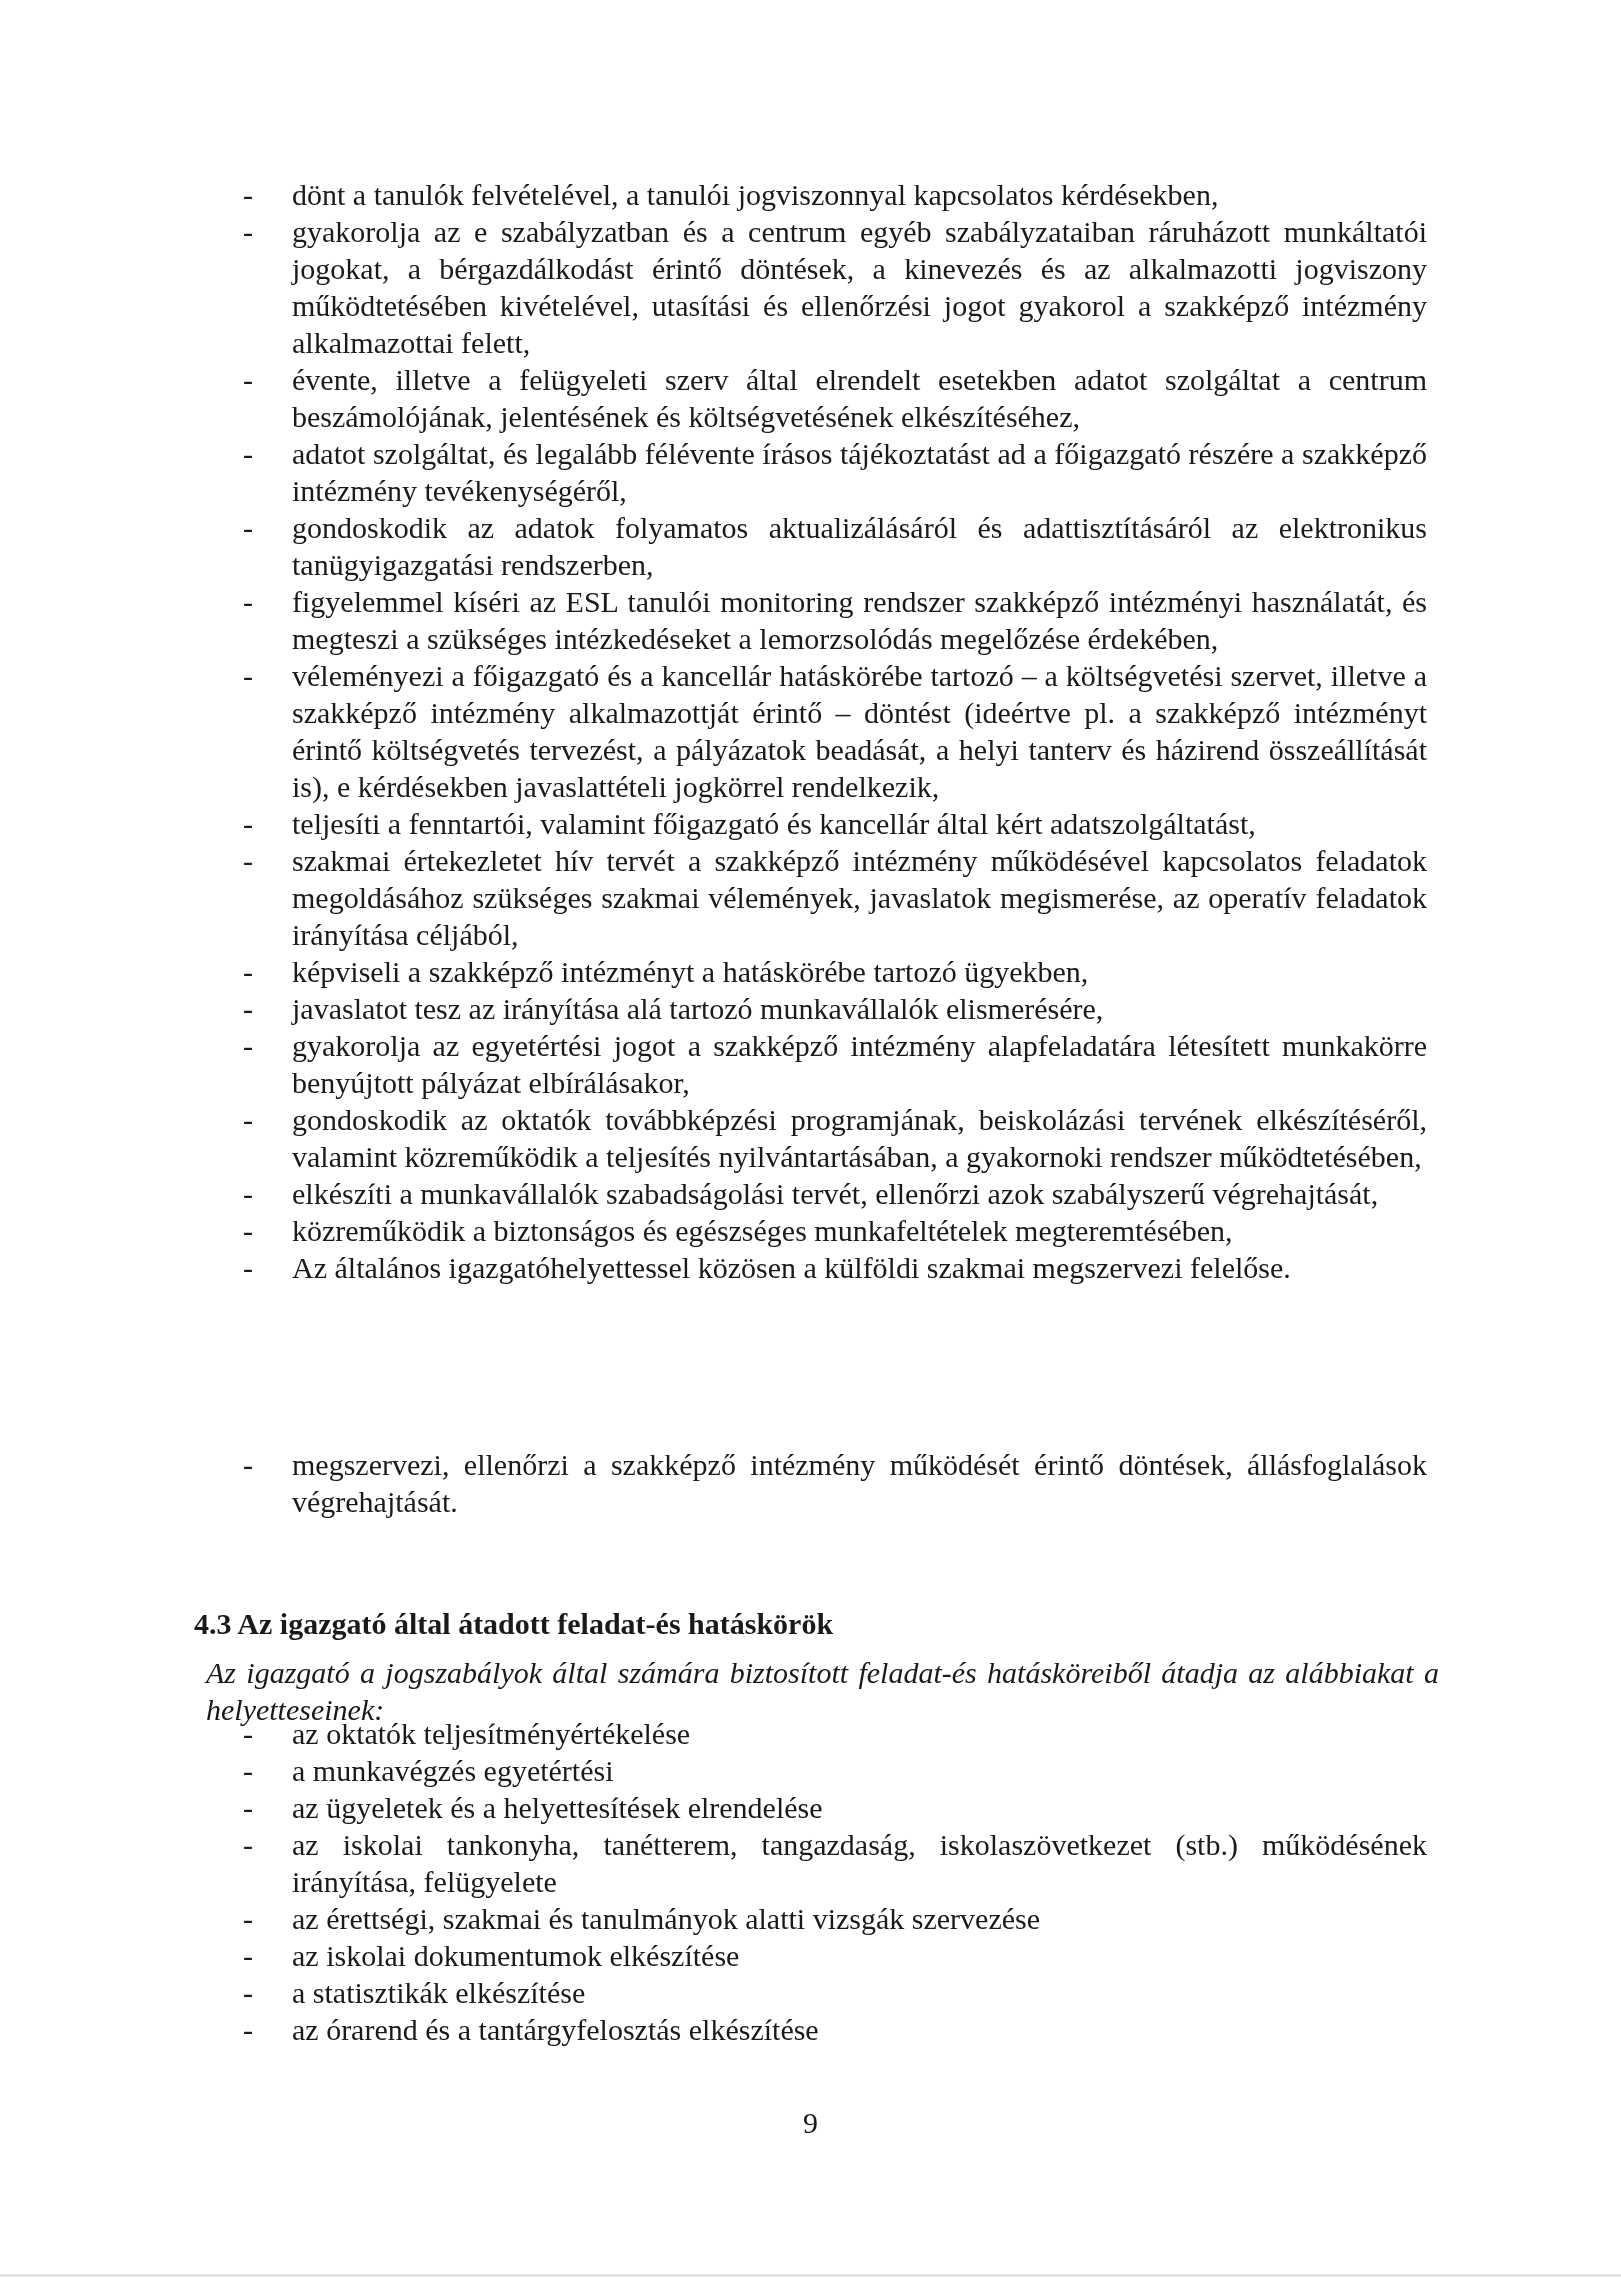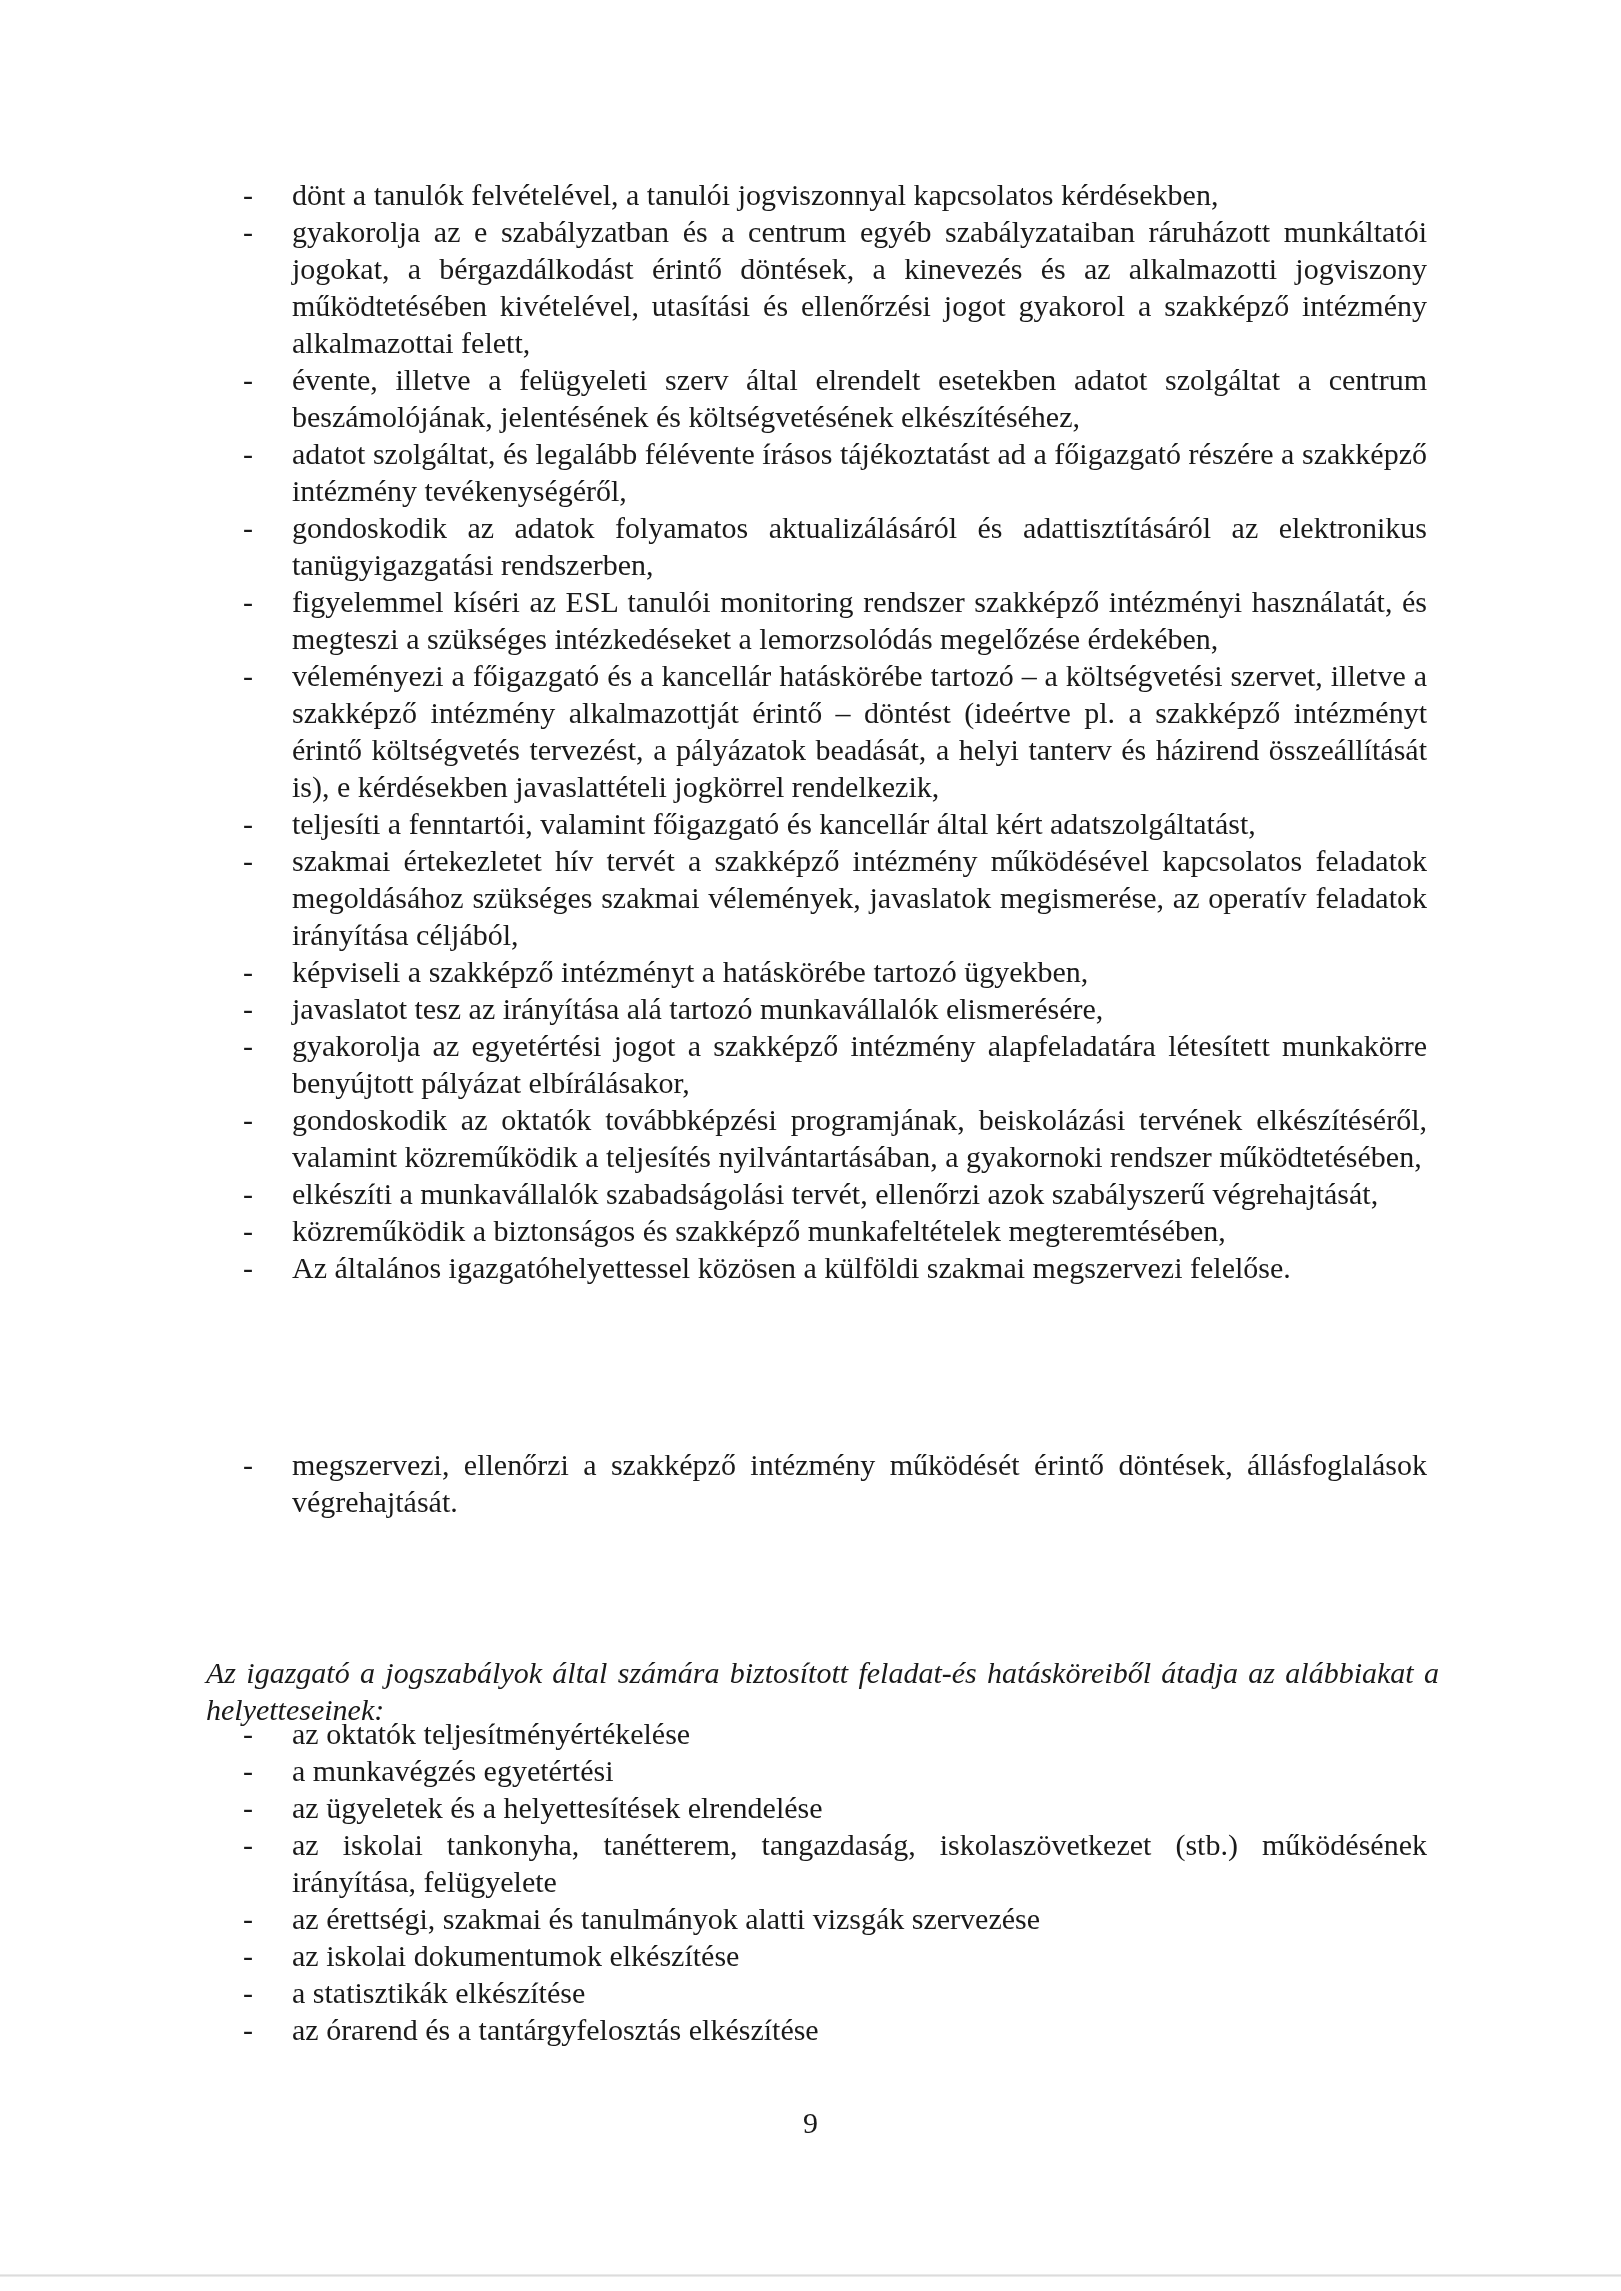--- a/index.html
+++ b/index.html
@@ -147,38 +147,39 @@
       <li>
           <span class="dash">-</span>
           <span class="txt">gondoskodik az oktatók továbbképzési programjának, beiskolázási tervének elkészítéséről, valamint közreműködik a teljesítés nyilvántartásában, a gyakornoki rendszer működtetésében,</span>
         </li>
       <li>
           <span class="dash">-</span>
           <span class="txt">elkészíti a munkavállalók szabadságolási tervét, ellenőrzi azok szabályszerű végrehajtását,</span>
         </li>
       <li>
           <span class="dash">-</span>
-          <span class="txt">közreműködik a biztonságos és szakképző munkafeltételek megteremtésében,</span>
+          <span class="txt">közreműködik a biztonságos és egészséges munkafeltételek megteremtésében,</span>
         </li>
       <li>
           <span class="dash">-</span>
           <span class="txt">Az általános igazgatóhelyettessel közösen a külföldi szakmai megszervezi felelőse.</span>
         </li>
     </ul>
   </div>
 
   <div class="block" id="list-extra">
     <ul class="dash-list">
       <li>
           <span class="dash">-</span>
           <span class="txt">megszervezi, ellenőrzi a szakképző intézmény működését érintő döntések, állásfoglalások végrehajtását.</span>
         </li>
     </ul>
   </div>
 
+  <h2 class="section-heading">4.3 Az igazgató által átadott feladat-és hatáskörök</h2>
 
   <p class="intro">Az igazgató a jogszabályok által számára biztosított feladat-és hatásköreiből átadja az alábbiakat a helyetteseinek:</p>
 
   <div class="block" id="list-delegated">
     <ul class="dash-list">
       <li>
           <span class="dash">-</span>
           <span class="txt">az oktatók teljesítményértékelése</span>
         </li>
       <li>

